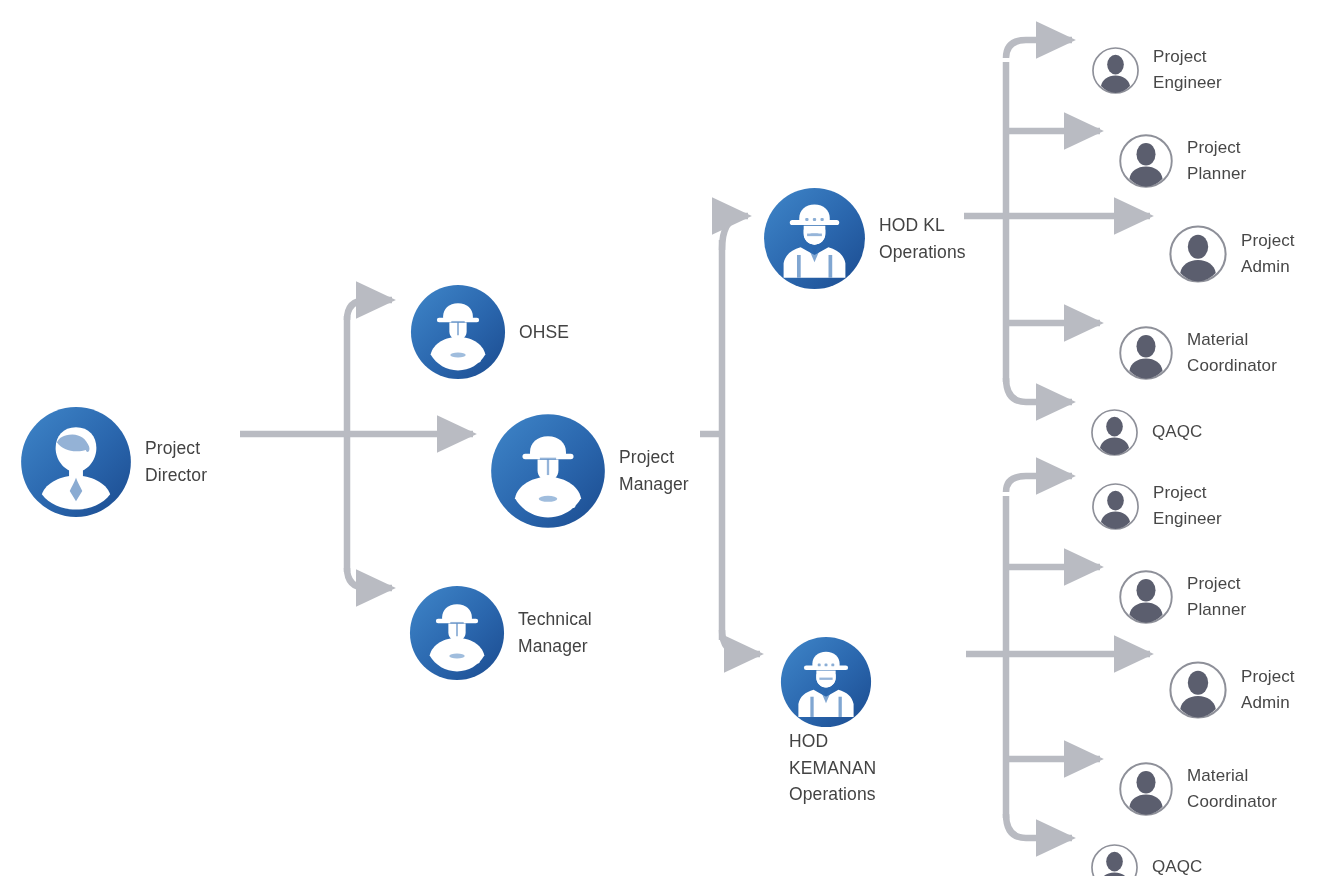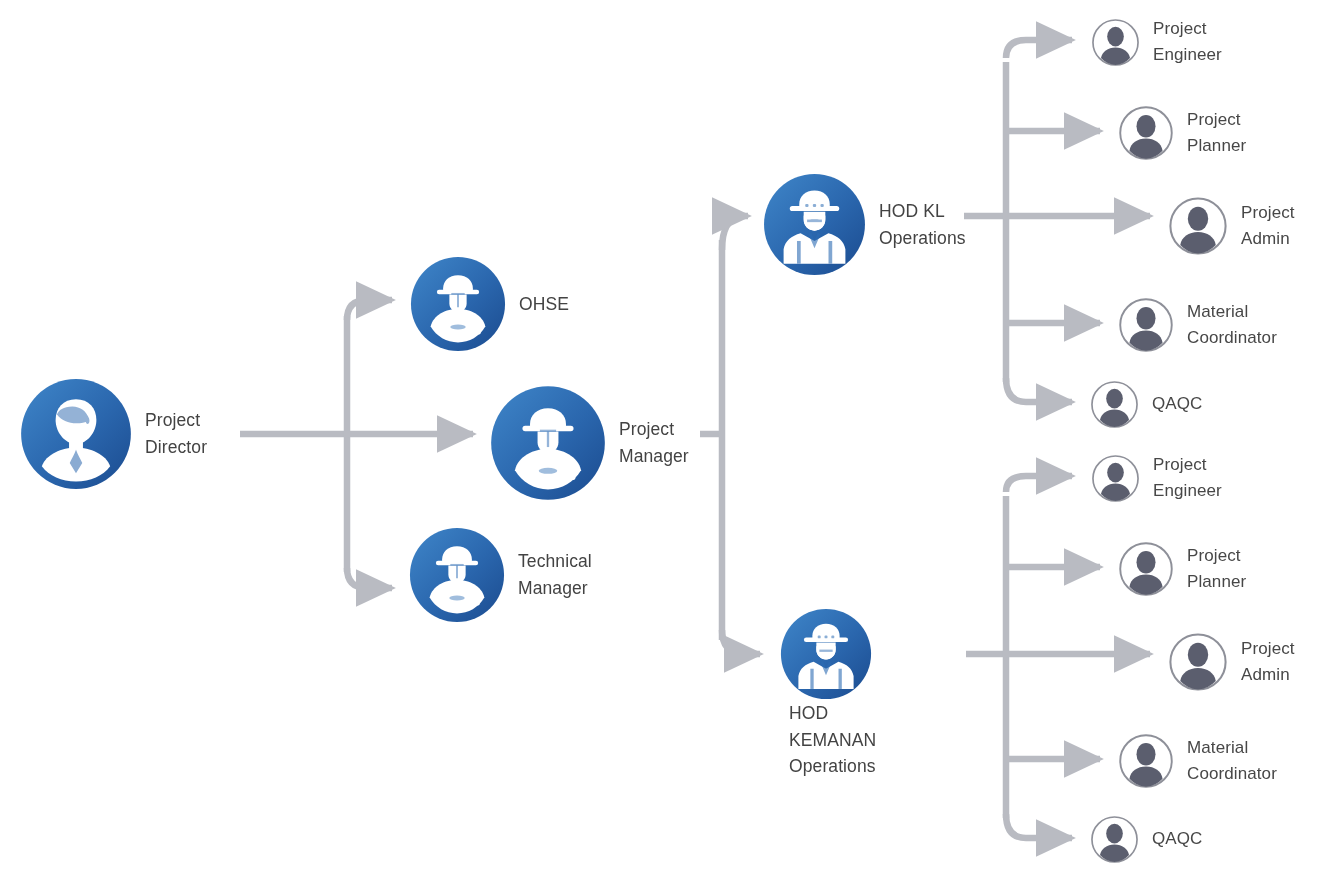--- a/index.html
+++ b/index.html
@@ -24,20 +24,21 @@
     left: 0;
     top: 0;
     width: 1342px;
     height: 876px;
     pointer-events: none;
   }
   .node {
     position: absolute;
     display: flex;
     align-items: center;
+    margin-top: 28px;
   }
   .node-icon {
     flex: 0 0 auto;
     display: block;
   }
   .node-label {
     font-size: 17.5px;
     line-height: 1.52;
     color: #434343;
     letter-spacing: 0.1px;
@@ -163,21 +164,21 @@
       <g fill="#ffffff">
         <path d="M26.5 77c1.5-6 8-10 14.5-10.5 7.5-0.6 15.5 1.2 22 4.4 3 1.5 4.2 3.4 3.2 5-1 1.6-3.6 1.5-6.2 0.6-6-2-12.6-3-18.5-2-4 0.7-7.5 2.2-9.8 4.2-2.4 2-5.8 0.6-5.2-1.7z"></path>
         <path d="M73.5 79c-2.4-5.3-9-8.6-16-9-5.5-0.3-10.5 0.8-14.5 2.5-2.5 1-3.2 2.8-2.3 4 1 1.4 3 1.4 5.2 0.8 5-1.4 10.6-1.8 15.5-0.6 3.4 0.8 6.4 2.4 8.4 4.3 2 1.8 4.6 0.4 3.7-2z"></path>
       </g>
       <ellipse cx="50" cy="74" rx="8" ry="2.6" fill="#2d6cb4" opacity="0.45"></ellipse>
     </svg>
     <div class="node-label">Project
 Manager</div>
   </div>
 
-  <div class="node" style="left: 409px; top: 527px;">
+  <div class="node" style="left: 409px; top: 557px;">
     <svg class="node-icon" viewBox="0 0 100 100" xmlns="http://www.w3.org/2000/svg" style="width: 96px; height: 96px;">
       <circle cx="50" cy="50" r="49" fill="url(#execGrad)"></circle>
       <g fill="#ffffff">
         <path d="M50 20c-9.5 0-15.5 6-15.5 13.6v2.1h31v-2.1C65.5 26 59.5 20 50 20z"></path>
         <rect x="28" y="35.2" width="44" height="4.6" rx="2.3"></rect>
         <path d="M41 40h18v9.6c0 5-4 9-9 9s-9-4-9-9V40z"></path>
         <path d="M50 55c-12 0-26 6.5-28.5 18.5C27.6 83.8 38 90 50 90s22.4-6.2 28.5-16.5C76 61.5 62 55 50 55z"></path>
       </g>
       <g fill="#2d6cb4" opacity="0.5">
         <path d="M43 38.5h14v1.8H43z"></path>
@@ -186,21 +187,21 @@
       <g fill="#ffffff">
         <path d="M26.5 77c1.5-6 8-10 14.5-10.5 7.5-0.6 15.5 1.2 22 4.4 3 1.5 4.2 3.4 3.2 5-1 1.6-3.6 1.5-6.2 0.6-6-2-12.6-3-18.5-2-4 0.7-7.5 2.2-9.8 4.2-2.4 2-5.8 0.6-5.2-1.7z"></path>
         <path d="M73.5 79c-2.4-5.3-9-8.6-16-9-5.5-0.3-10.5 0.8-14.5 2.5-2.5 1-3.2 2.8-2.3 4 1 1.4 3 1.4 5.2 0.8 5-1.4 10.6-1.8 15.5-0.6 3.4 0.8 6.4 2.4 8.4 4.3 2 1.8 4.6 0.4 3.7-2z"></path>
       </g>
       <ellipse cx="50" cy="74" rx="8" ry="2.6" fill="#2d6cb4" opacity="0.45"></ellipse>
     </svg>
     <div class="node-label">Technical
 Manager</div>
   </div>
 
-  <div class="node" style="left: 763px; top: 173px;">
+  <div class="node" style="left: 763px; top: 159px;">
     <svg class="node-icon" viewBox="0 0 100 100" xmlns="http://www.w3.org/2000/svg" style="width: 103px; height: 103px;">
       <circle cx="50" cy="50" r="49" fill="url(#execGrad)"></circle>
       <g fill="#ffffff">
         <path d="M50 17c-9 0-14.8 5.8-14.8 13v2.6h29.6V30C64.8 22.8 59 17 50 17z"></path>
         <rect x="26" y="32" width="48" height="5" rx="2.5"></rect>
         <path d="M39.5 37.5h21v8c0 5.8-4.7 10.5-10.5 10.5S39.5 51.3 39.5 45.5v-8z"></path>
         <path d="M36.5 58.5L50 66l13.5-7.5c9 2.4 15 7.5 16.5 15.5v14h-60v-14c1.5-8 7.5-13.1 16.5-15.5z"></path>
       </g>
       <g fill="#2d6cb4" opacity="0.55">
         <rect x="41" y="30" width="3.2" height="3" rx="1"></rect>

